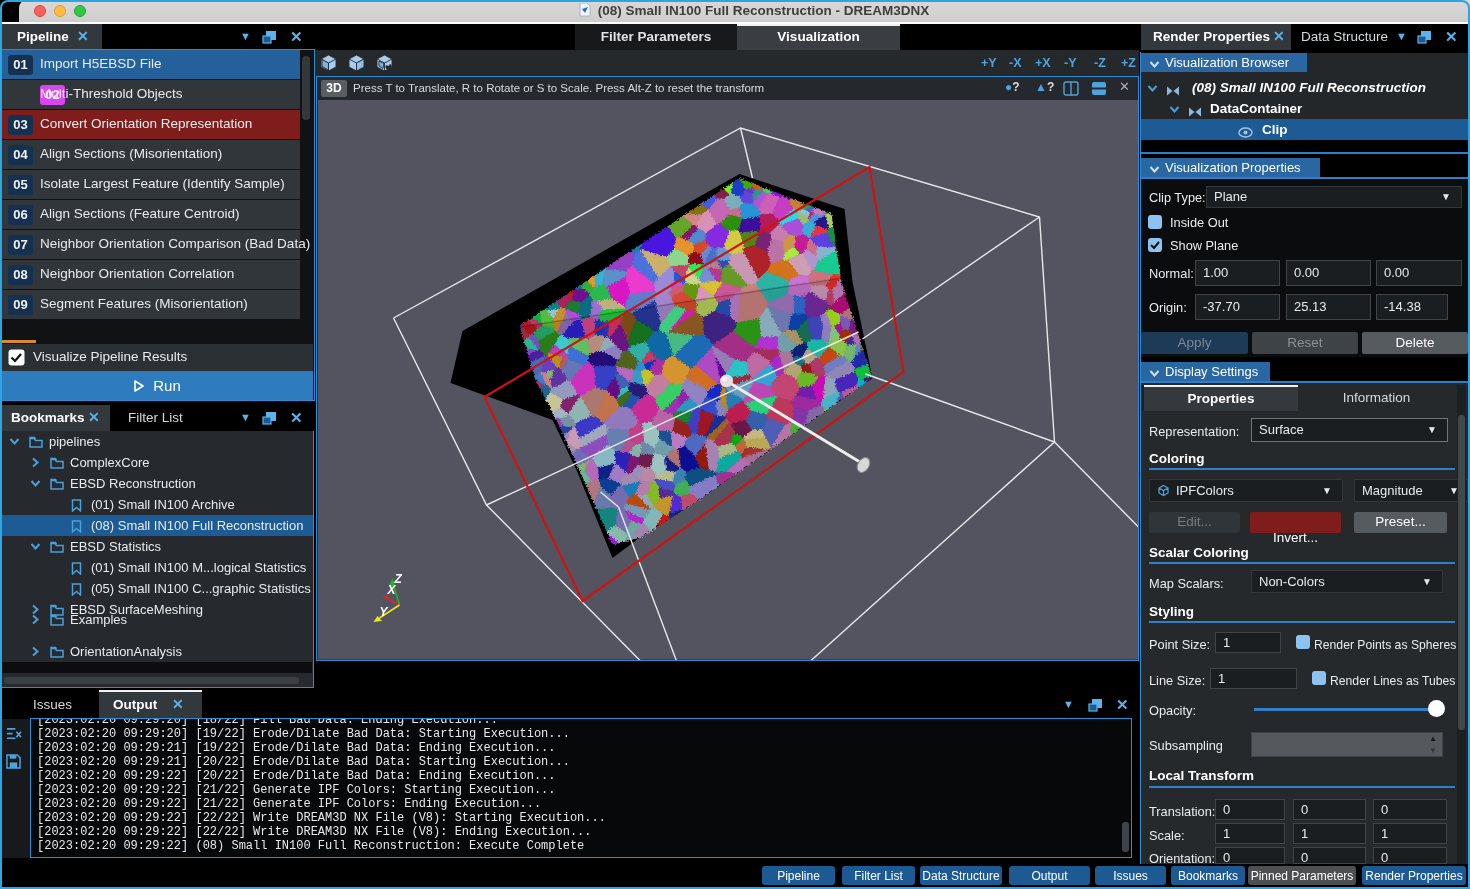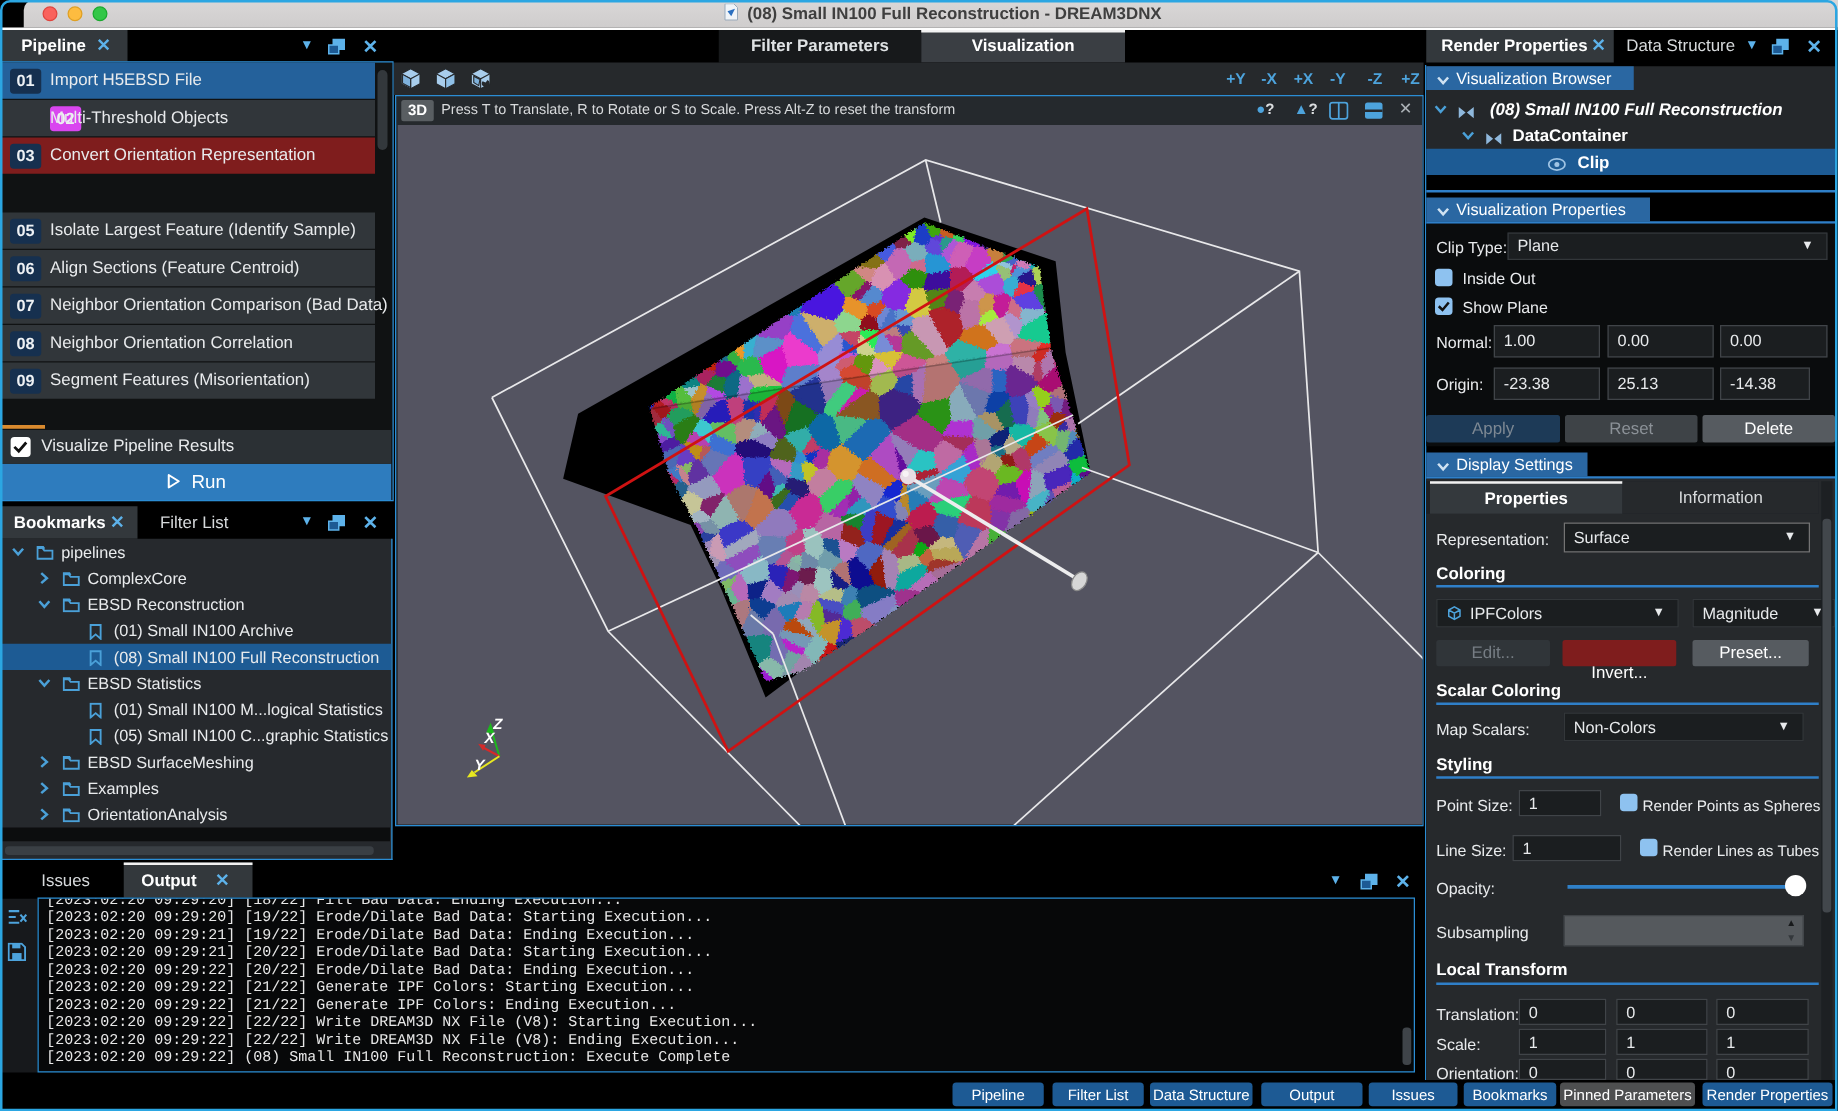--- a/index.html
+++ b/index.html
@@ -63,20 +63,24 @@
       <span class="plabel">Import H5EBSD File</span>
     </div>
 <div class="prow" style="top:80px;background:#31363a;">
       <div class="pbadge" style="background:#d946ef;margin-left:32px;">02</div>
       <span class="plabel">Multi-Threshold Objects</span>
     </div>
 <div class="prow" style="top:110px;background:#7f1d1d;">
       <div class="pbadge" style="background:#16304f;">03</div>
       <span class="plabel">Convert Orientation Representation</span>
     </div>
+<div class="prow" style="top:140px;background:#31363a;">
+      <div class="pbadge" style="background:#16304f;">04</div>
+      <span class="plabel">Align Sections (Misorientation)</span>
+    </div>
 <div class="prow" style="top:170px;background:#31363a;">
       <div class="pbadge" style="background:#16304f;">05</div>
       <span class="plabel">Isolate Largest Feature (Identify Sample)</span>
     </div>
 <div class="prow" style="top:200px;background:#31363a;">
       <div class="pbadge" style="background:#16304f;">06</div>
       <span class="plabel">Align Sections (Feature Centroid)</span>
     </div>
 <div class="prow" style="top:230px;background:#31363a;">
       <div class="pbadge" style="background:#16304f;">07</div>
@@ -181,21 +185,21 @@
       </div>
 <div class="trow" style="top:168px;">
         <span class="cv" style="left:28px;"><svg width="13" height="13" viewBox="0 0 13 13">
             <path d="M4 2.5 L8.5 6.5 L4 10.5" stroke="#4aa0d8" stroke-width="2" fill="none"></path>
           </svg></span>
         <span class="cv" style="left:49px;top:5px;"><svg width="14" height="12" viewBox="0 0 14 12">
             <path d="M1 2.5 h4 l1.5 2 h6.5 v6.5 h-12 z M1 2.5 v-1 h4.5 l1 1.5" fill="none" stroke="#4aa0d8" stroke-width="1.5"></path>
           </svg></span>
         <span class="cv" style="left:69px;top:3px;">EBSD SurfaceMeshing</span>
       </div>
-<div class="trow" style="top:189px;">
+<div class="trow" style="top:178px;">
         <span class="cv" style="left:28px;"><svg width="13" height="13" viewBox="0 0 13 13">
             <path d="M4 2.5 L8.5 6.5 L4 10.5" stroke="#4aa0d8" stroke-width="2" fill="none"></path>
           </svg></span>
         <span class="cv" style="left:49px;top:5px;"><svg width="14" height="12" viewBox="0 0 14 12">
             <path d="M1 2.5 h4 l1.5 2 h6.5 v6.5 h-12 z M1 2.5 v-1 h4.5 l1 1.5" fill="none" stroke="#4aa0d8" stroke-width="1.5"></path>
           </svg></span>
         <span class="cv" style="left:69px;top:3px;">Examples</span>
       </div>
 <div class="trow" style="top:210px;">
         <span class="cv" style="left:28px;"><svg width="13" height="13" viewBox="0 0 13 13">
@@ -1181,21 +1185,21 @@
 <span class="rlabel" style="left:1170px;top:215px;">Inside Out</span>
 <div class="cb" style="left:1148px;top:238px;"><svg width="14" height="14" viewBox="0 0 14 14">
         <path d="M3 7 l3 3 5-6" stroke="#111" stroke-width="2" fill="none"></path>
       </svg></div>
 <span class="rlabel" style="left:1170px;top:238px;">Show Plane</span>
 <span class="rlabel" style="left:1149px;top:266px;">Normal:</span>
 <div class="ffield" style="left:1195px;top:260px;width:85px;height:26px;padding-top:4px;">1.00</div>
 <div class="ffield" style="left:1286px;top:260px;width:85px;height:26px;padding-top:4px;">0.00</div>
 <div class="ffield" style="left:1376px;top:260px;width:86px;height:26px;padding-top:4px;">0.00</div>
 <span class="rlabel" style="left:1149px;top:300px;">Origin:</span>
-<div class="ffield" style="left:1195px;top:294px;width:85px;height:26px;padding-top:4px;">-23.38</div>
+<div class="ffield" style="left:1195px;top:294px;width:85px;height:26px;padding-top:4px;">-37.70</div>
 <div class="ffield" style="left:1286px;top:294px;width:85px;height:26px;padding-top:4px;">25.13</div>
 <div class="ffield" style="left:1376px;top:294px;width:72px;height:26px;padding-top:4px;">-14.38</div>
 <div class="btn" style="left:1141px;top:332px;width:107px;height:22px;background:#1d3a57;color:#7d8893;padding-top:3px;">Apply</div>
 <div class="btn" style="left:1252px;top:332px;width:106px;height:22px;background:#3e4347;color:#8b9197;padding-top:3px;">Reset</div>
 <div class="btn" style="left:1362px;top:332px;width:106px;height:22px;background:#565b60;color:#fff;padding-top:3px;">Delete</div>
 <div class="chip" style="top:362px;width:129px;"><svg width="13" height="13" viewBox="0 0 13 13">
         <path d="M2.5 4 L6.5 8.5 L10.5 4" stroke="#cfe2f2" stroke-width="2" fill="none"></path>
       </svg>Display Settings</div>
 <div class="secline" style="top:381px;"></div>
 <div class="abs" style="left:1141px;top:383px;width:327px;height:481px;background:#26292c;"></div>

